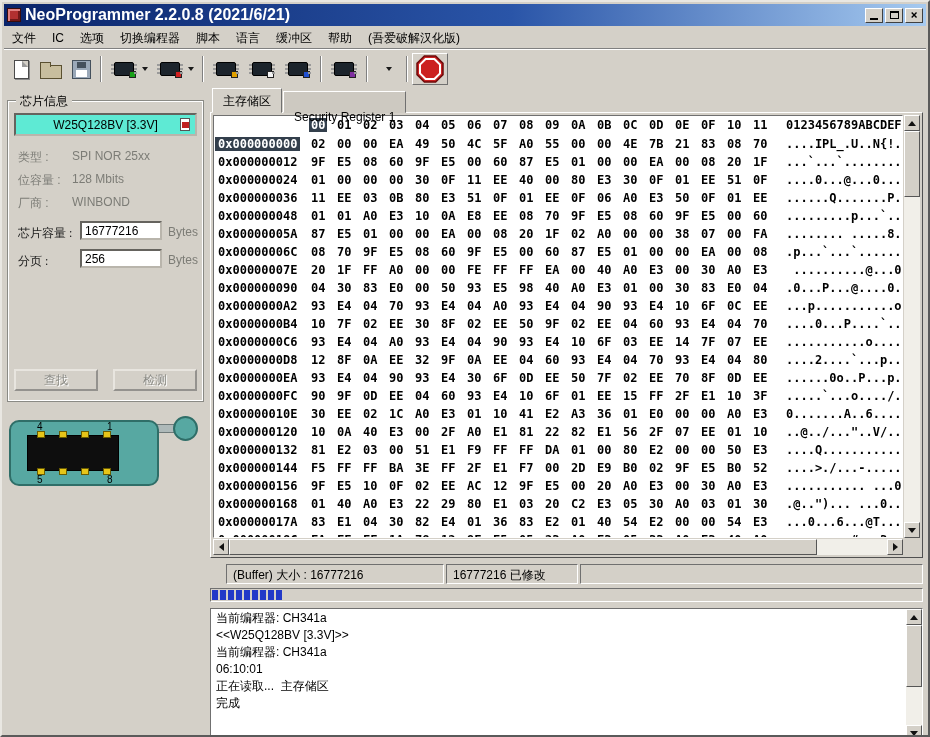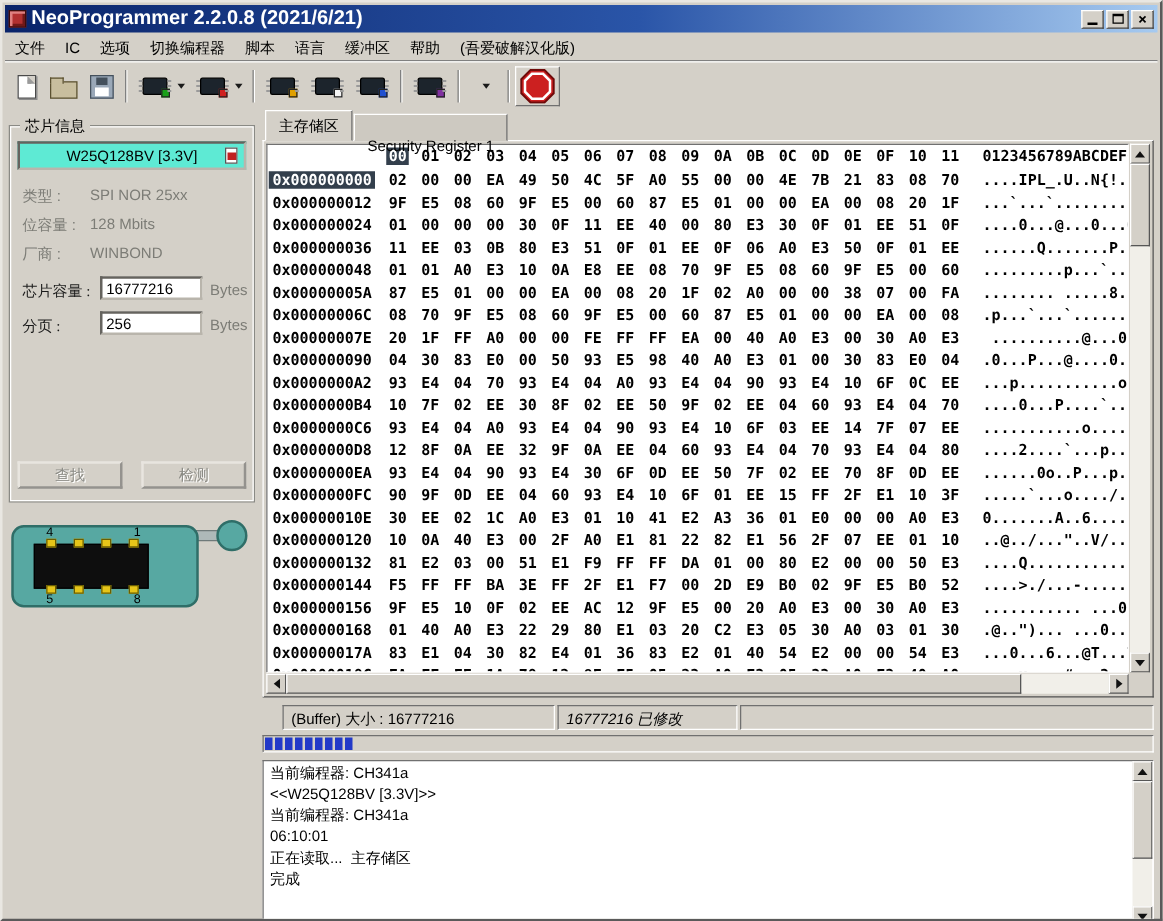--- a/index.html
+++ b/index.html
@@ -110,21 +110,21 @@
   .tri-down{width:0;height:0;border:4px solid transparent;border-top:5px solid #111;margin-bottom:-4px;}
   .tri-left{width:0;height:0;border:4px solid transparent;border-right:5px solid #111;margin-left:-4px;}
   .tri-right{width:0;height:0;border:4px solid transparent;border-left:5px solid #111;margin-right:-4px;}
   .vthumb{position:absolute;left:0;top:16px;width:16px;height:66px;background:#D4D0C8;
     border:1px solid;border-color:#fff #565656 #565656 #fff;}
   .hthumb{position:absolute;top:0;left:16px;height:16px;width:calc(100% - 102px);background:#D4D0C8;
     border:1px solid;border-color:#fff #565656 #565656 #fff;}
   
   .statusrow{display:flex;margin-top:6px;height:20px;padding-left:16px;}
   .sbox{border:1px solid;border-color:#707070 #fff #fff #707070;padding:2px 6px;margin-right:2px;white-space:nowrap;}
-  .sbox.b1{width:218px;} .sbox.b2{width:144px;font-style:italic;} .sbox.fill{flex:1;margin-right:0;}
+  .sbox.b1{width:218px;} .sbox.b2{width:132px;} .sbox.fill{flex:1;margin-right:0;}
   .progress{margin-top:4px;height:14px;border:1px solid;border-color:#707070 #fff #fff #707070;
     padding:1px;display:flex;gap:2px;background:#D4D0C8;}
   .pseg{width:6px;height:100%;background:#2239C8;flex:none;}
   .logbox{margin-top:6px;height:134px;background:#fff;border:1px solid;border-color:#707070 #fff #fff #707070;
     position:relative;overflow:hidden;}
   .loglines{position:absolute;left:0;top:1px;right:17px;bottom:0;padding:0 5px;line-height:17px;overflow:hidden;}
   .logline{white-space:pre;}
   .hl{background:#FFFF00;}
   .logscroll{position:absolute;top:0;right:0;bottom:0;width:16px;background:#F1EFE9;}
   .logthumb{position:absolute;left:0;top:16px;width:16px;height:62px;background:#D4D0C8;

